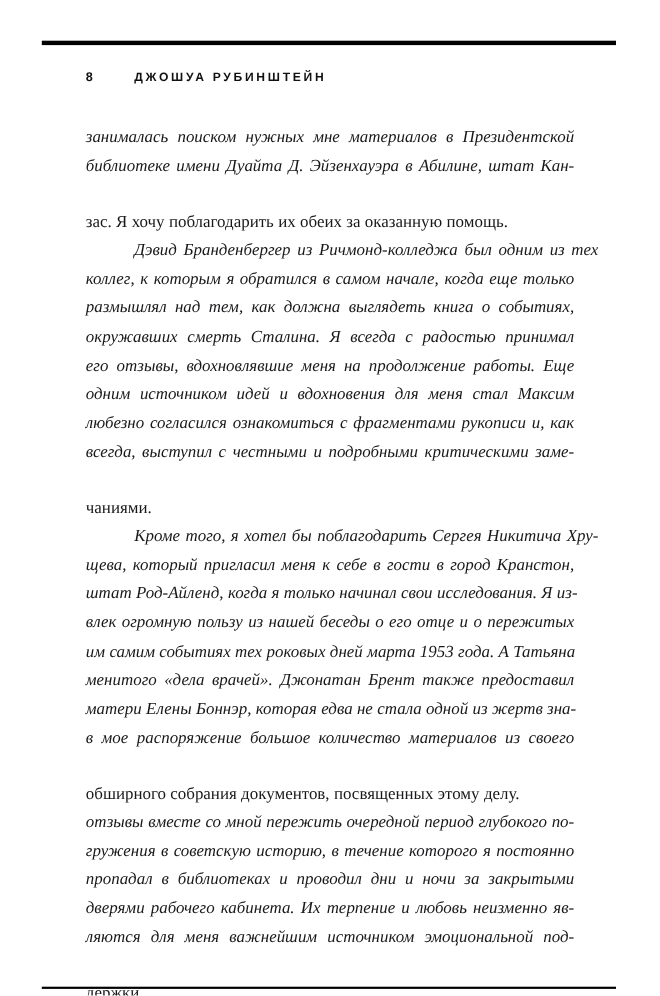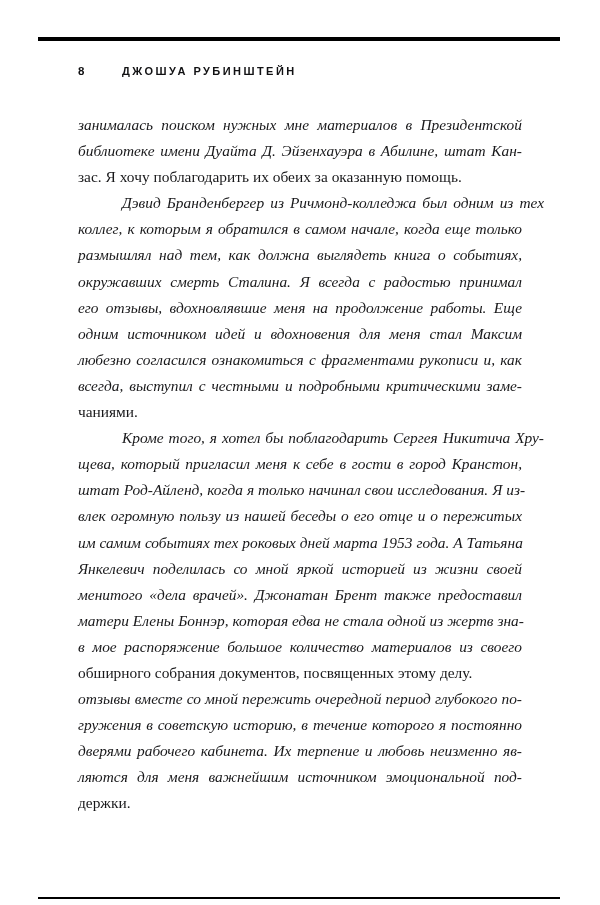--- a/index.html
+++ b/index.html
@@ -91,20 +91,21 @@
   .line {
     display: block;
     text-align: justify;
     text-align-last: justify;
     text-indent: 0;
     white-space: nowrap;
   }
   .line.flush {
     text-align-last: left;
     white-space: normal;
+    margin-top: 25px;
   }
   .line.indent {
     text-indent: 22px;
   }
   .line-inner {
     display: inline-block;
     width: 100%;
     font-style: italic;
   }
 </style>
@@ -136,29 +137,29 @@
         <span class="line"><span class="line-inner">любезно согласился ознакомиться с фрагментами рукописи и, как</span></span>
         <span class="line"><span class="line-inner">всегда, выступил с честными и подробными критическими заме-</span></span>
         <span class="line flush">чаниями.</span>
       </p>
       <p class="para">
         <span class="line indent"><span class="line-inner">Кроме того, я хотел бы поблагодарить Сергея Никитича Хру-</span></span>
         <span class="line"><span class="line-inner">щева, который пригласил меня к себе в гости в город Кранстон,</span></span>
         <span class="line"><span class="line-inner">штат Род-Айленд, когда я только начинал свои исследования. Я из-</span></span>
         <span class="line"><span class="line-inner">влек огромную пользу из нашей беседы о его отце и о пережитых</span></span>
         <span class="line"><span class="line-inner">им самим событиях тех роковых дней марта 1953 года. А Татьяна</span></span>
-        <span class="line"><span class="line-inner">Янкелевич поделилась со мной яркой историей из жизни своей</span></span>
         <span class="line"><span class="line-inner">менитого «дела врачей». Джонатан Брент также предоставил</span></span>
         <span class="line"><span class="line-inner">матери Елены Боннэр, которая едва не стала одной из жертв зна-</span></span>
         <span class="line"><span class="line-inner">в мое распоряжение большое количество материалов из своего</span></span>
         <span class="line flush">обширного собрания документов, посвященных этому делу.</span>
       </p>
       <p class="para">
         <span class="line"><span class="line-inner">отзывы вместе со мной пережить очередной период глубокого по-</span></span>
         <span class="line"><span class="line-inner">гружения в советскую историю, в течение которого я постоянно</span></span>
+        <span class="line"><span class="line-inner">пропадал в библиотеках и проводил дни и ночи за закрытыми</span></span>
         <span class="line"><span class="line-inner">дверями рабочего кабинета. Их терпение и любовь неизменно яв-</span></span>
         <span class="line"><span class="line-inner">ляются для меня важнейшим источником эмоциональной под-</span></span>
         <span class="line flush">держки.</span>
       </p>
     </div>
 
   <div class="rule-bottom"></div>
 
 </div>
 

